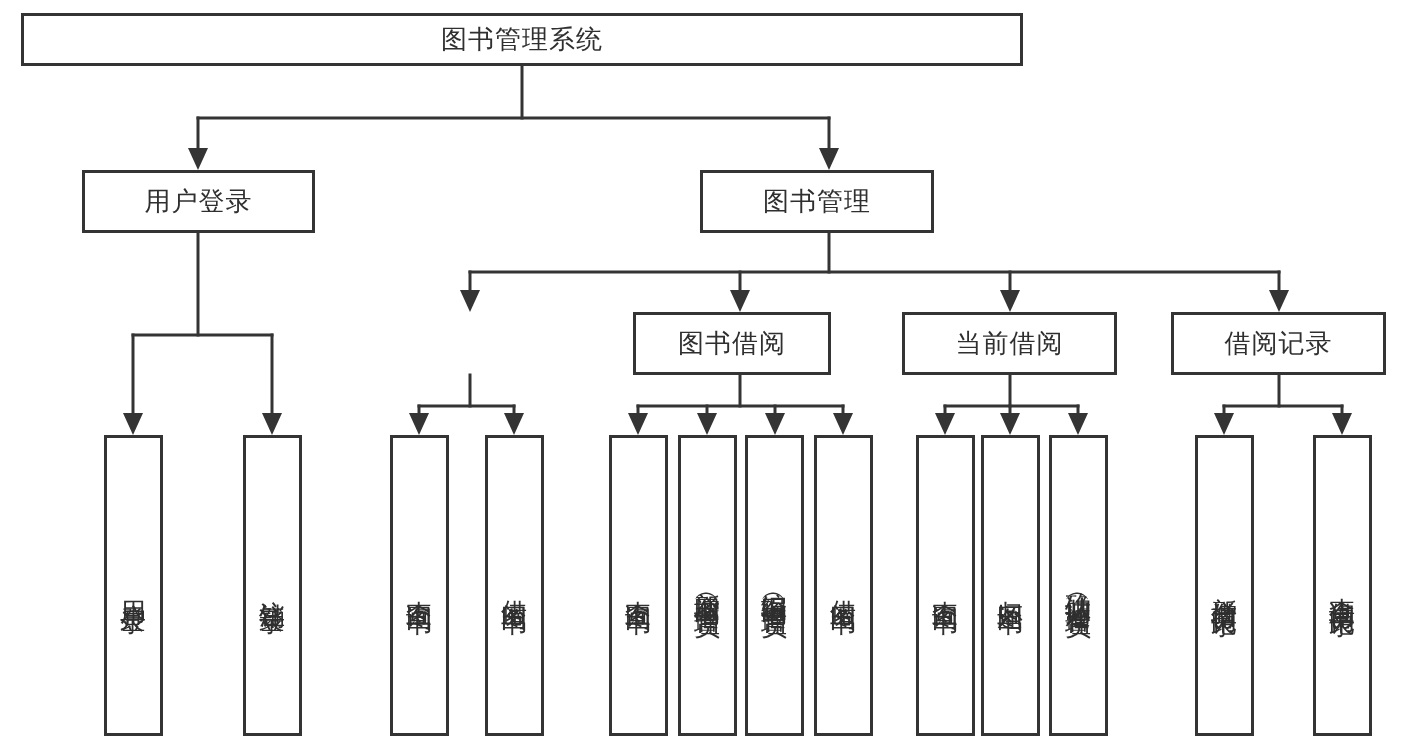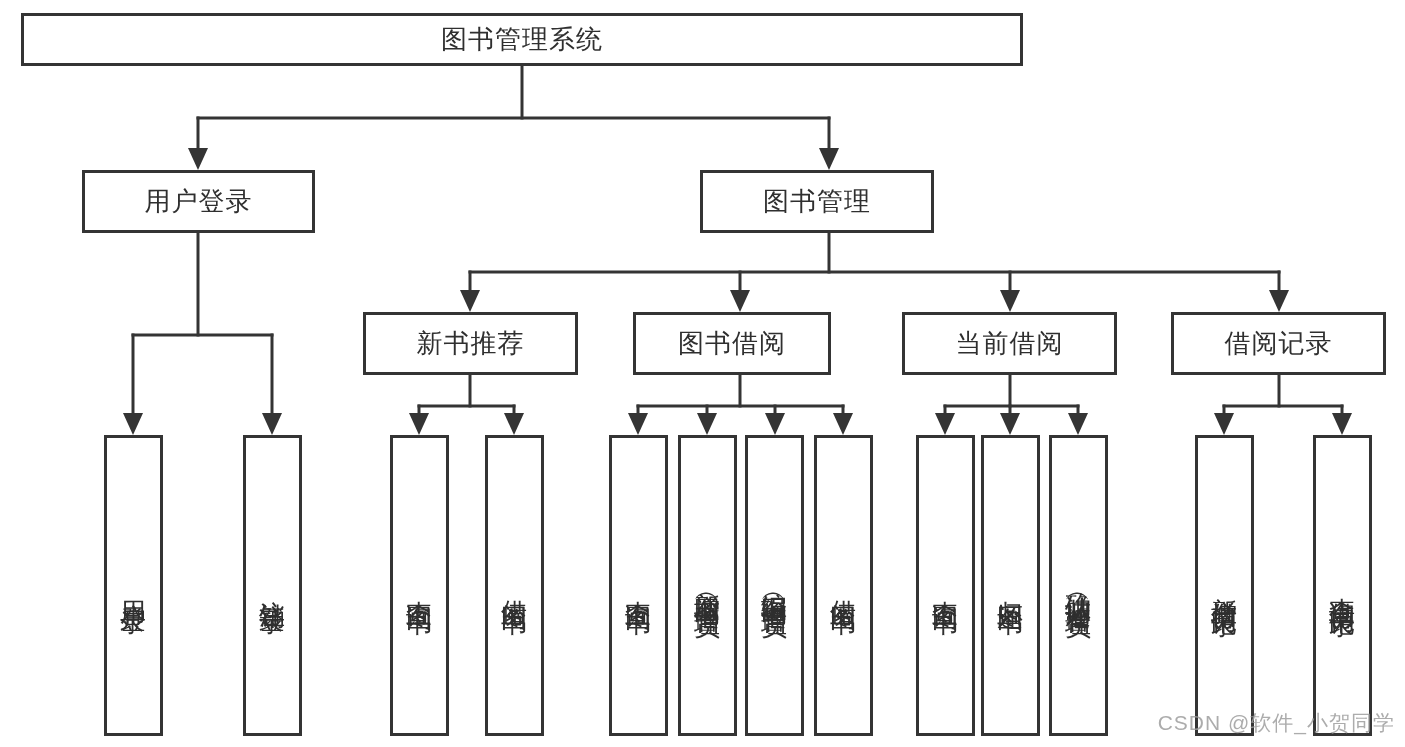--- a/index.html
+++ b/index.html
@@ -106,23 +106,20 @@
     <span>图书管理系统</span>
   </div>
 
   <div class="box" style="left:82px;top:170px;width:233px;height:63px">
     <span>用户登录</span>
   </div>
   <div class="box" style="left:700px;top:170px;width:234px;height:63px">
     <span>图书管理</span>
   </div>
 
-  <div class="box" style="left:363px;top:312px;width:215px;height:63px">
-    <span>新书推荐</span>
-  </div>
   <div class="box" style="left:633px;top:312px;width:198px;height:63px">
     <span>图书借阅</span>
   </div>
   <div class="box" style="left:902px;top:312px;width:215px;height:63px">
     <span>当前借阅</span>
   </div>
   <div class="box" style="left:1171px;top:312px;width:215px;height:63px">
     <span>借阅记录</span>
   </div>
 
@@ -163,15 +160,14 @@
     <span>确认归还（管理员）</span>
   </div>
 
   <div class="leaf" style="left:1195px;top:435px;width:59px;height:301px">
     <span>新增借阅记录</span>
   </div>
   <div class="leaf" style="left:1313px;top:435px;width:59px;height:301px">
     <span>查询借阅记录</span>
   </div>
 
-  <div class="watermark">CSDN @软件_小贺同学</div>
 
 </div>
 
 </body></html>

